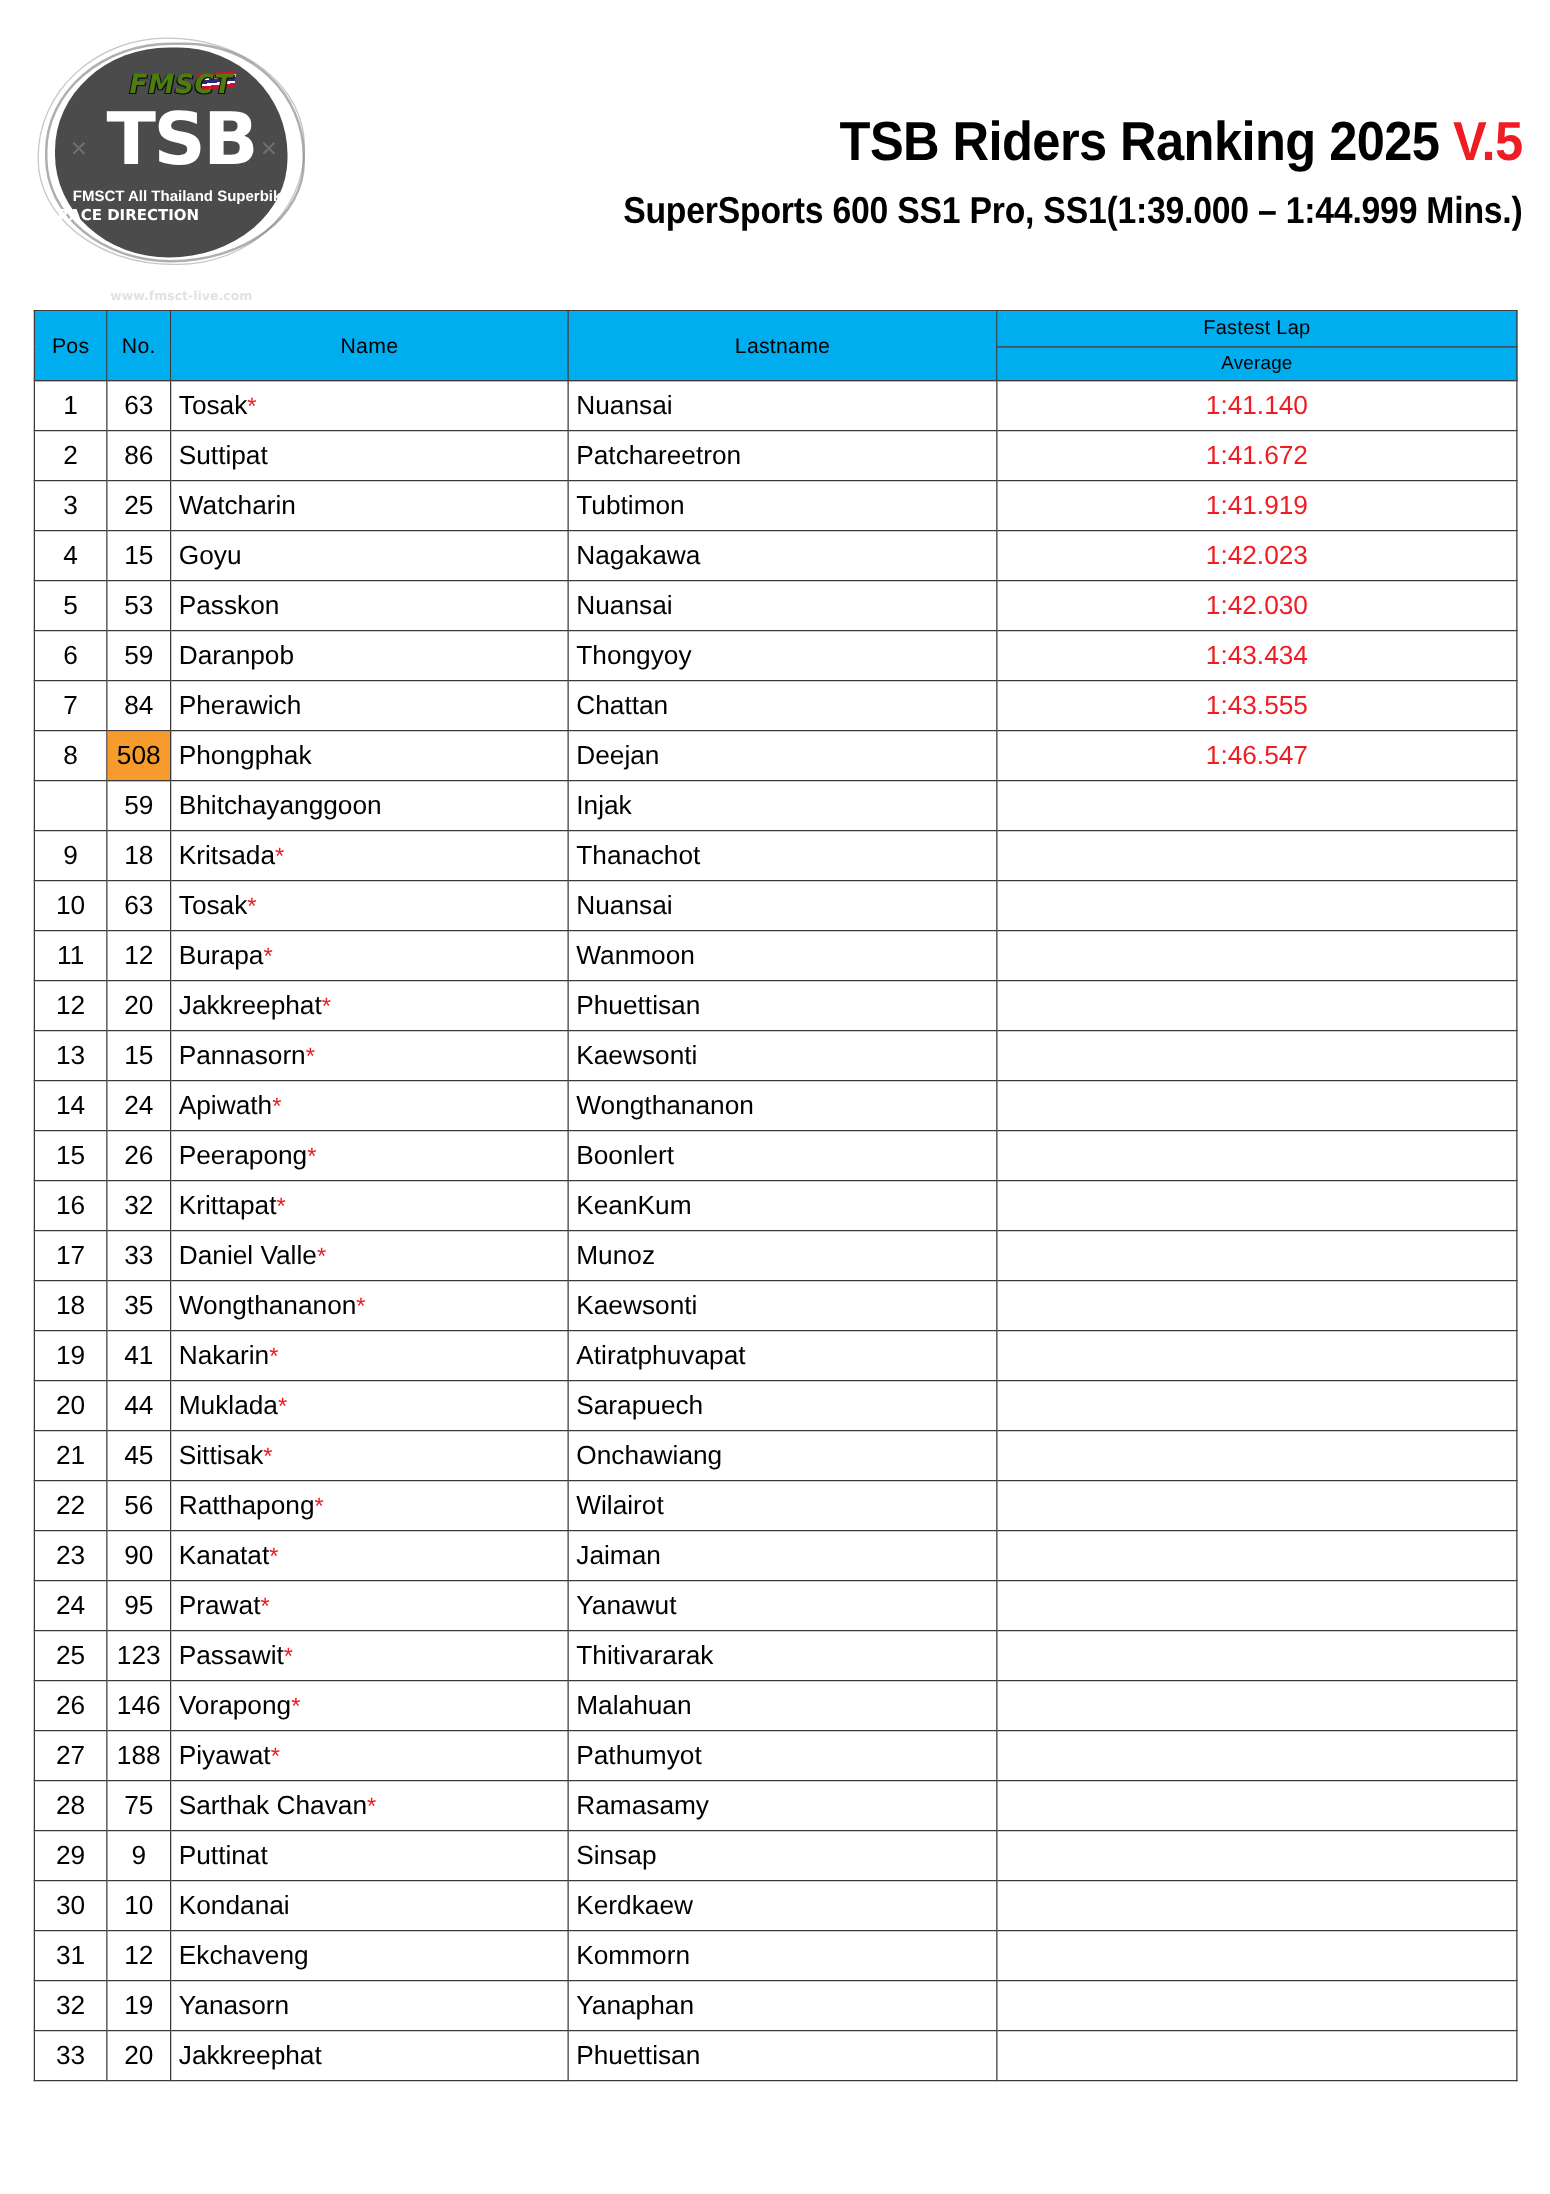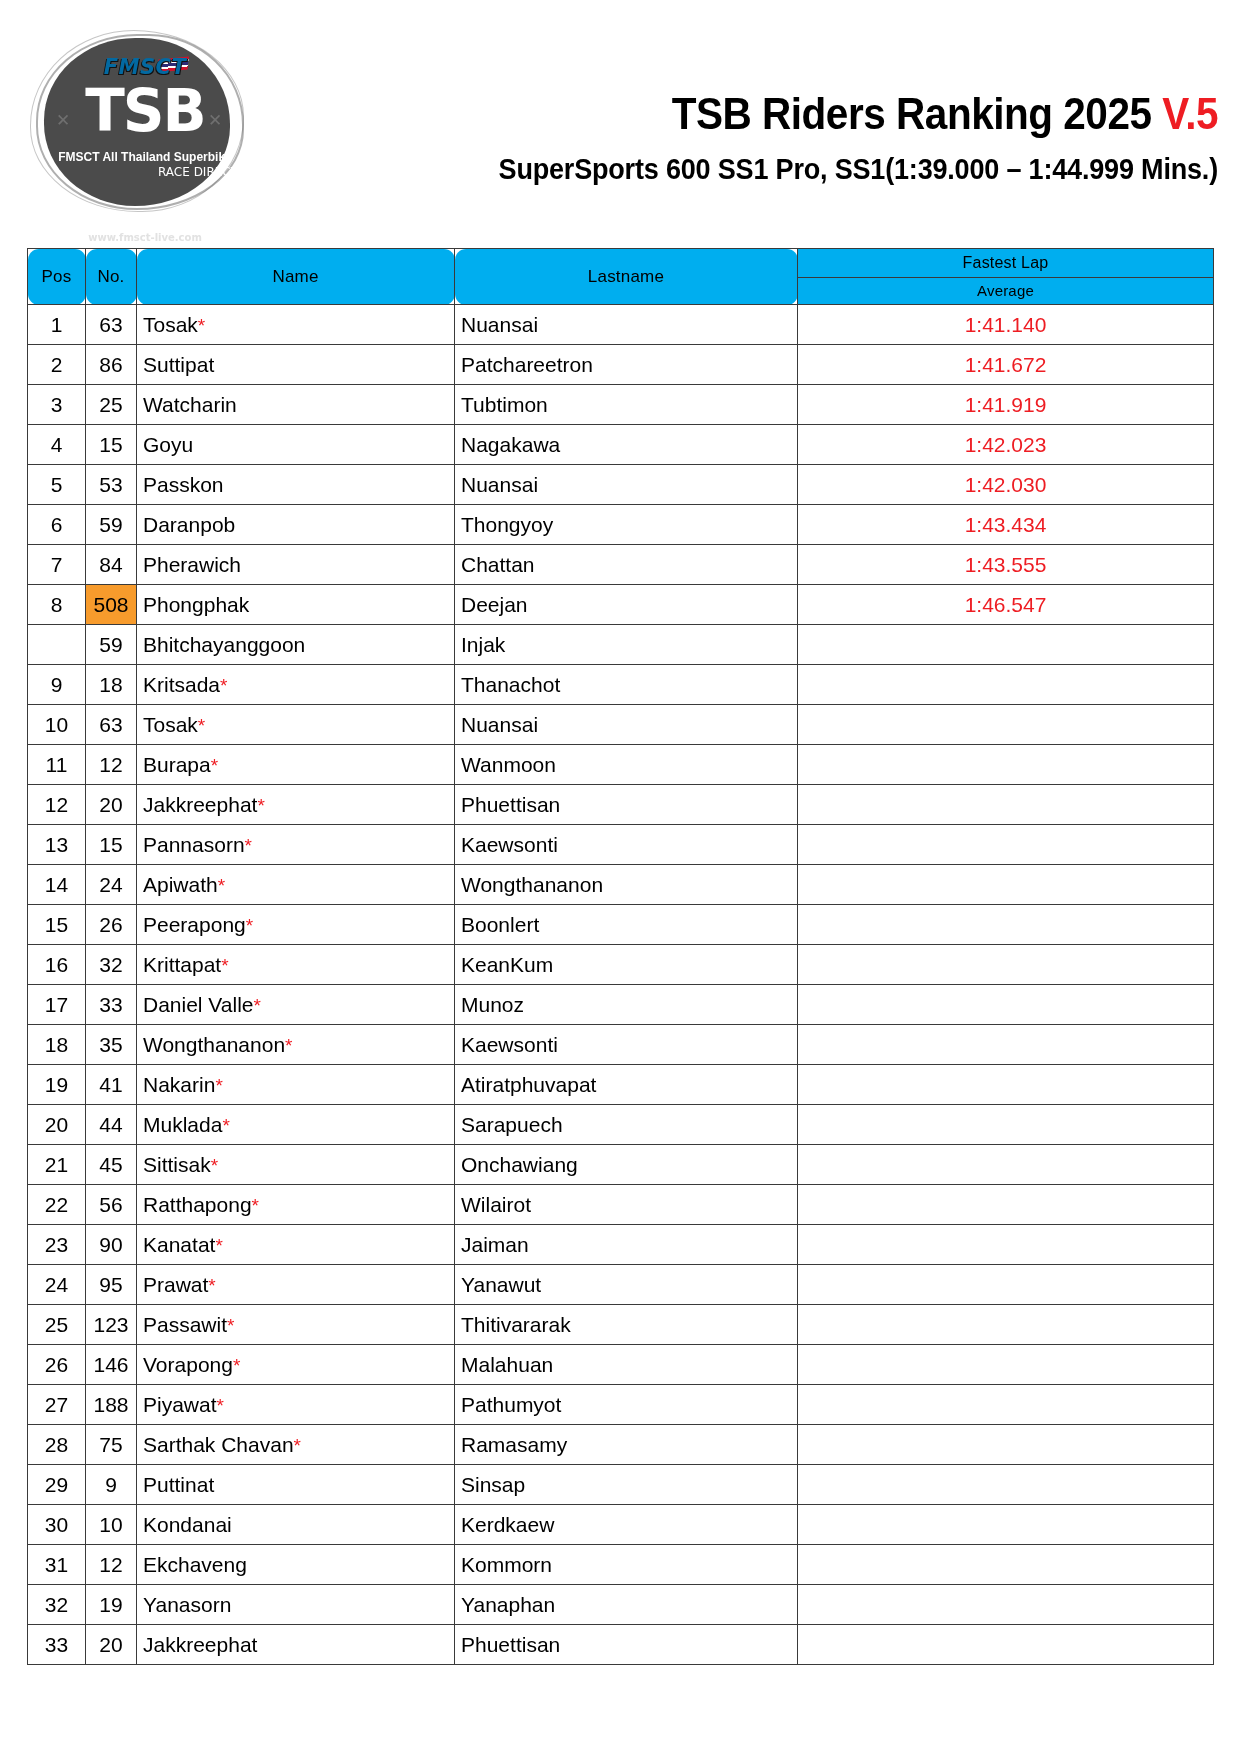--- a/index.html
+++ b/index.html
@@ -62,21 +62,21 @@
     border: 1px solid #8d8d8d;
     border-radius: 49% 52% 48% 51% / 53% 48% 52% 47%;
     opacity: .5;
     pointer-events: none;
   }
   #logo-fmsct {
     position: absolute;
     left: 0; right: 0;
     top: 23px;
     text-align: center;
-    color: #0369a1;
+    color: #4d7c0f;
     font-family: "DejaVu Sans", sans-serif;
     font-weight: bold;
     font-style: italic;
     font-size: 21px;
     letter-spacing: .5px;
     text-shadow: 1px 1px 0 #111, -1px 1px 0 #111;
   }
   #logo-flag {
     position: absolute;
     left: 128px; top: 26px;
@@ -111,24 +111,24 @@
     left: 0; right: 0; top: 118px;
     text-align: center;
     color: #ffffff;
     font-family: Liberation Sans, sans-serif;
     font-weight: bold;
     font-size: 12px;
   }
   #logo-sub2 {
     position: absolute;
     left: 16px; right: 0; top: 133px;
-    text-align: right;
+    text-align: left;
     color: #ffffff;
     font-family: "DejaVu Sans", sans-serif;
-    font-weight: normal;
+    font-weight: bold;
     font-size: 12px;
   }
   #logo-url {
     position: absolute;
     left: 0; right: 0; top: 152px;
     text-align: center;
     color: #e2e2e2;
     font-family: "DejaVu Sans", sans-serif;
     font-weight: bold;
     font-size: 10px;
@@ -199,21 +199,21 @@
     font-weight: bold;
     font-size: 17px;
     color: #000;
     letter-spacing: .2px;
   }
   thead th.lap-top,
   thead th.lap-bot {
     font-size: 16px;
   }
   thead th.lap-bot { font-size: 15px; }
-  thead th.spanrow { height: 56px; border-radius: 11px; }
+  thead th.spanrow { height: 56px; }
 
   tbody tr { height: 40px; }
   tbody td.pos {
     text-align: center;
     font-size: 21px;
   }
   tbody td.no {
     text-align: center;
     font-weight: bold;
     font-size: 21px;

